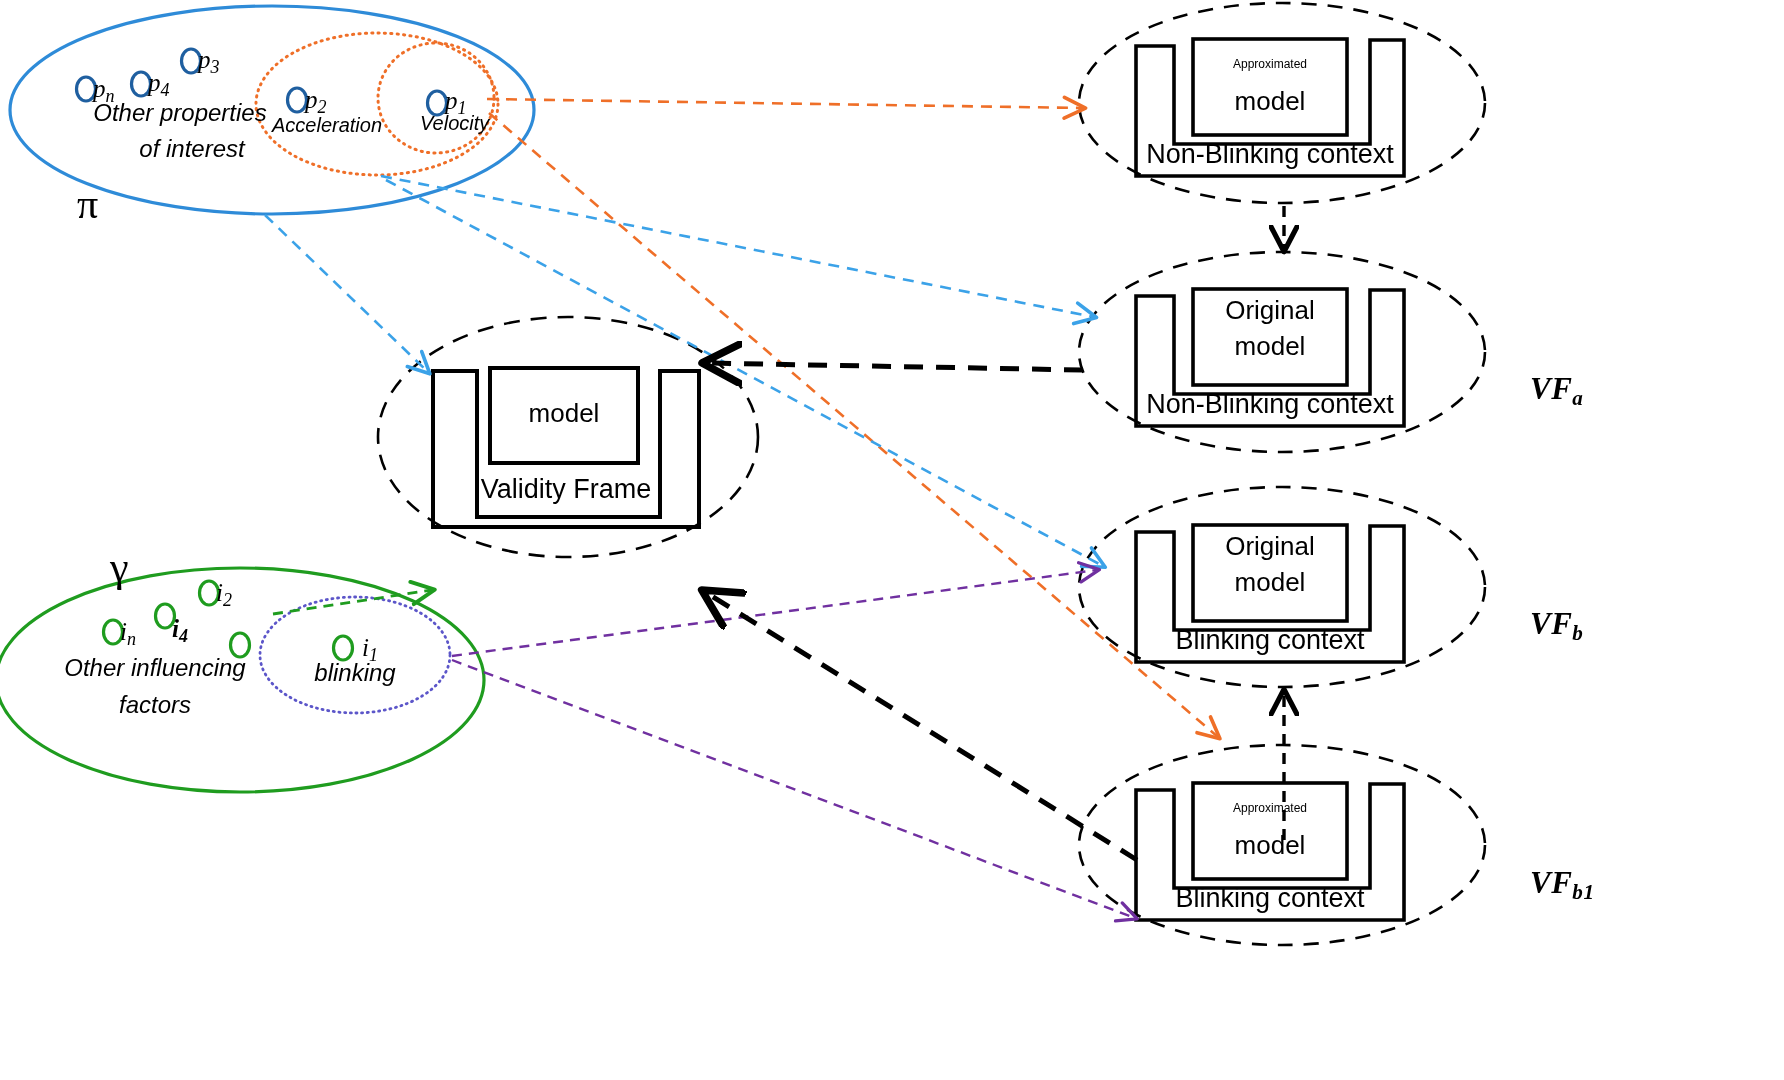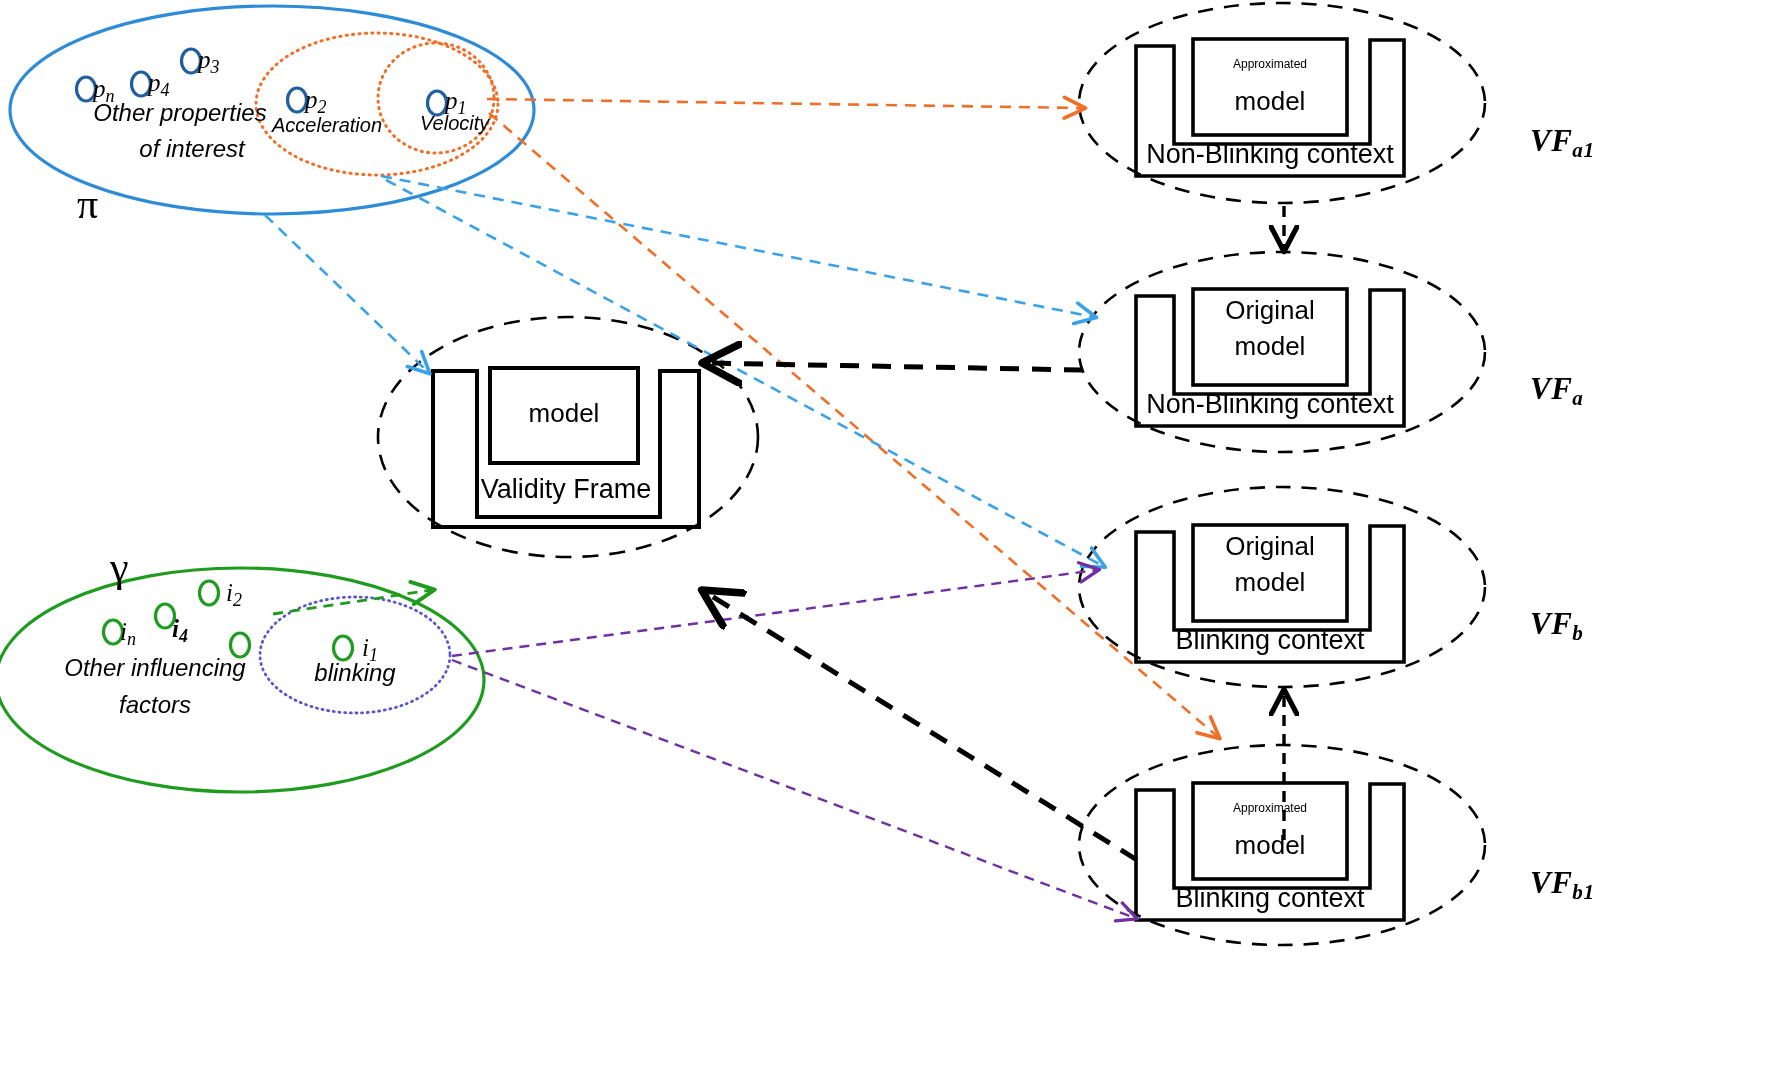--- a/index.html
+++ b/index.html
@@ -249,41 +249,38 @@
   <div class="lbl ital-desc" style="left:50px; top:100px; width:260px;">Other properties</div>
   <div class="lbl ital-desc" style="left:62px; top:136px; width:260px;">of interest</div>
   <div class="lbl set-sym" style="left:77px; top:182px;">π</div>
 
   <div class="lbl node-lbl" style="left:95px; top:593px;">
     <span>i</span><sub>n</sub>
   </div>
   <div class="lbl node-lbl" style="left:147px; top:590px;font-weight:bold;">
     <span>i</span><sub>4</sub>
   </div>
-  <div class="lbl node-lbl" style="left:201px; top:554px;">
+  <div class="lbl node-lbl" style="left:191px; top:554px;">
     <span>i</span><sub>2</sub>
   </div>
   <div class="lbl node-lbl" style="left:337px; top:609px;">
     <span>i</span><sub>1</sub>
   </div>
   <div class="lbl ital-desc" style="left:275px; top:660px; width:160px;">blinking</div>
 
   <div class="lbl ital-desc" style="left:30px; top:655px; width:250px;">Other influencing</div>
   <div class="lbl ital-desc" style="left:30px; top:692px; width:250px;">factors</div>
   <div class="lbl set-sym" style="left:110px; top:545px;">γ</div>
 
   <div class="lbl boxtext" style="left:490px; top:400px; width:148px;">model</div>
   <div class="lbl ctxtext" style="left:433px; top:475px; width:266px;">Validity Frame</div>
 
   <div class="lbl boxtext small" style="left:1188px; top:58px; width:164px;">Approximated</div>
   <div class="lbl boxtext" style="left:1193px; top:88px; width:154px;">model</div>
   <div class="lbl ctxtext" style="left:1136px; top:140px; width:268px;">Non-Blinking context</div>
-  <div class="lbl vf-tag" style="left:1497px; top:92px;">
-    <span>VF</span><sub>a1</sub>
-  </div>
 
   <div class="lbl boxtext" style="left:1193px; top:297px; width:154px;">Original</div>
   <div class="lbl boxtext" style="left:1193px; top:333px; width:154px;">model</div>
   <div class="lbl ctxtext" style="left:1136px; top:390px; width:268px;">Non-Blinking context</div>
   <div class="lbl vf-tag" style="left:1497px; top:340px;">
     <span>VF</span><sub>a</sub>
   </div>
 
   <div class="lbl boxtext" style="left:1193px; top:533px; width:154px;">Original</div>
   <div class="lbl boxtext" style="left:1193px; top:569px; width:154px;">model</div>

